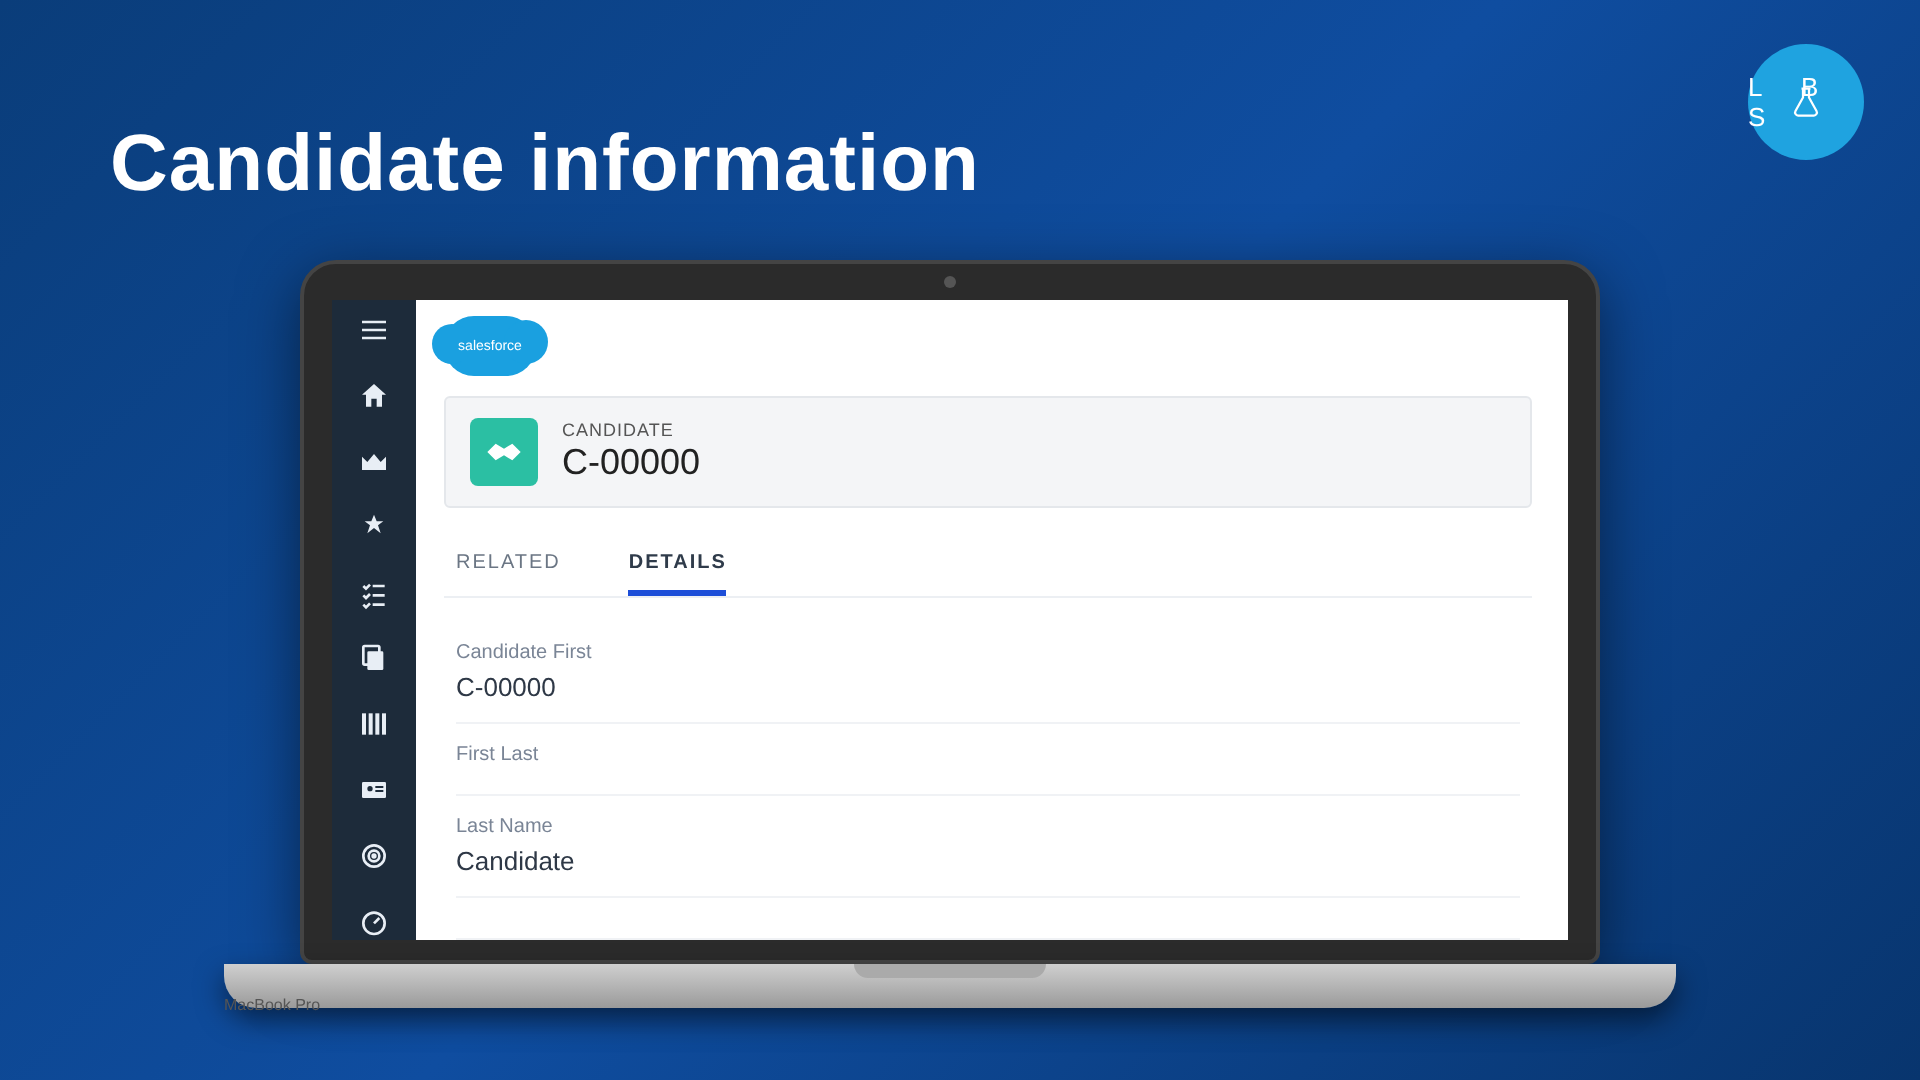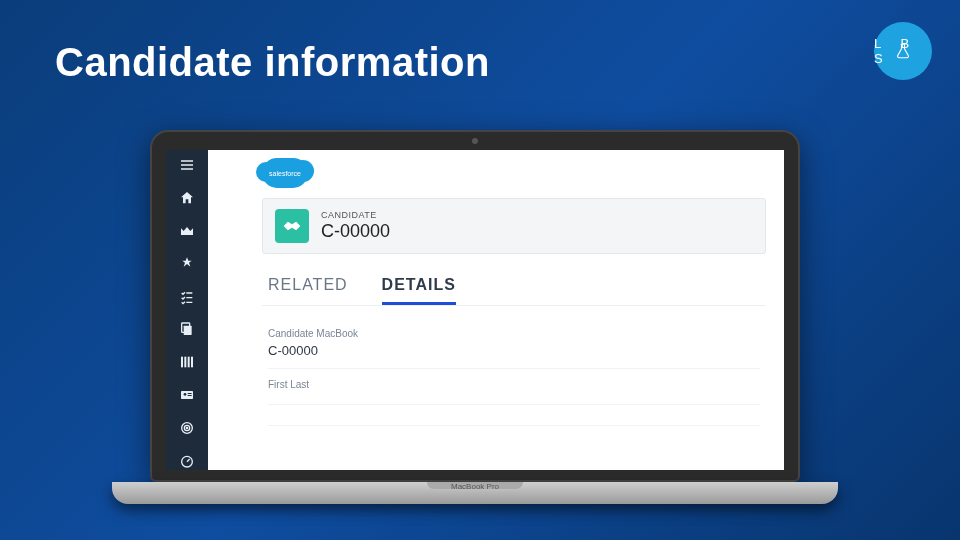--- a/index.html
+++ b/index.html
@@ -3,21 +3,21 @@
 <meta charset="utf-8">
 <style>
   * { box-sizing: border-box; margin: 0; padding: 0; }
   html, body { width: 960px; height: 540px; overflow: hidden; font-family: -apple-system, "Segoe UI", Arial, sans-serif; }
   .stage {
     width: 960px; height: 540px;
     background: linear-gradient(135deg, #0a3d7a 0%, #0f4da0 50%, #08356e 100%);
     position: relative;
   }
   .title {
-    position: absolute; left: 55px; top: 40px;
+    position: absolute; left: 55px; top: 60px;
     color: #fff; font-size: 40px; font-weight: 600;
     letter-spacing: 0.5px;
   }
   .labs-badge {
     position: absolute; right: 28px; top: 22px;
     width: 58px; height: 58px; border-radius: 50%;
     background: #1fa3e0; display: flex; align-items: center; justify-content: center;
     color: #fff; font-size: 13px; letter-spacing: 4px;
   }
   .labs-badge .flask {
@@ -31,29 +31,29 @@
   .bezel {
     background: #2b2b2b; border: 2px solid #444; border-radius: 18px 18px 6px 6px;
     padding: 14px 14px 10px 14px;
     box-shadow: 0 8px 30px rgba(0,0,0,0.5);
   }
   .camera {
     width: 6px; height: 6px; border-radius: 50%; background: #555;
     margin: -8px auto 6px auto;
   }
   .screen {
-    background: #fff; width: 100%; height: 320px; display: flex; overflow: hidden; gap: 40px;
+    background: #fff; width: 100%; height: 320px; display: flex; overflow: hidden;
   }
   .base {
     height: 22px; background: linear-gradient(#cfcfcf,#9a9a9a);
     border-radius: 0 0 16px 16px; margin: 0 -38px;
     position: relative; box-shadow: 0 6px 14px rgba(0,0,0,0.5);
   }
   .base-label {
-    position:absolute; width:100%; text-align:center; top:0;
+    position:absolute; width:100%; top:16px;
     font-size:8px; color:#555;
   }
   .notch {
     position:absolute; left:50%; transform:translateX(-50%);
     top:0; width:96px; height:7px; background:#aaa;
     border-radius: 0 0 8px 8px;
   }
   
   .sidebar {
     width: 42px; background: #1d2b3a; display: flex; flex-direction: column;
@@ -87,21 +87,21 @@
     display:flex; align-items:center; justify-content:center; color:#fff;
     font-size:18px;
   }
   .rec-meta .eyebrow { font-size:9px; color:#555; letter-spacing:0.5px; }
   .rec-meta .name { font-size:18px; color:#222; font-weight:400; margin-top:1px;}
   .tabs {
     display:flex; gap:34px; margin-top:22px; border-bottom:1px solid #eceff3;
     padding-left:6px;
   }
   .tab {
-    font-size:16px; letter-spacing:1px; color:#6b7684; padding-bottom:8px;
+    font-size:10px; letter-spacing:1px; color:#6b7684; padding-bottom:8px;
     cursor:pointer;
   }
   .tab.active { color:#2f3b4a; border-bottom:3px solid #1d4ed8; font-weight:600;}
   .fields { padding:12px 6px 0 6px; }
   .field { padding:10px 0; border-bottom:1px solid #f0f2f5;}
   .field .label { font-size:10px; color:#7a8596; margin-bottom:4px;}
   .field .value { font-size:13px; color:#2e3846;}
 </style>
 </head>
 <body>
@@ -201,25 +201,29 @@
             </div>
           </div>
 
           <div class="tabs">
             <div class="tab">RELATED</div>
             <div class="tab active">DETAILS</div>
           </div>
 
           <div class="fields">
             <div class="field">
-              <div class="label">Candidate MacBook</div>
+              <div class="label">Candidate First</div>
               <div class="value">C-00000</div>
             </div>
             <div class="field">
               <div class="label">First Last</div>
+            </div>
+            <div class="field">
+              <div class="label">Last Name</div>
+              <div class="value">Candidate</div>
             </div>
             <div class="field">
 
               <div class="value"></div>
             </div>
           </div>
         </div>
 
       </div>
     </div>

